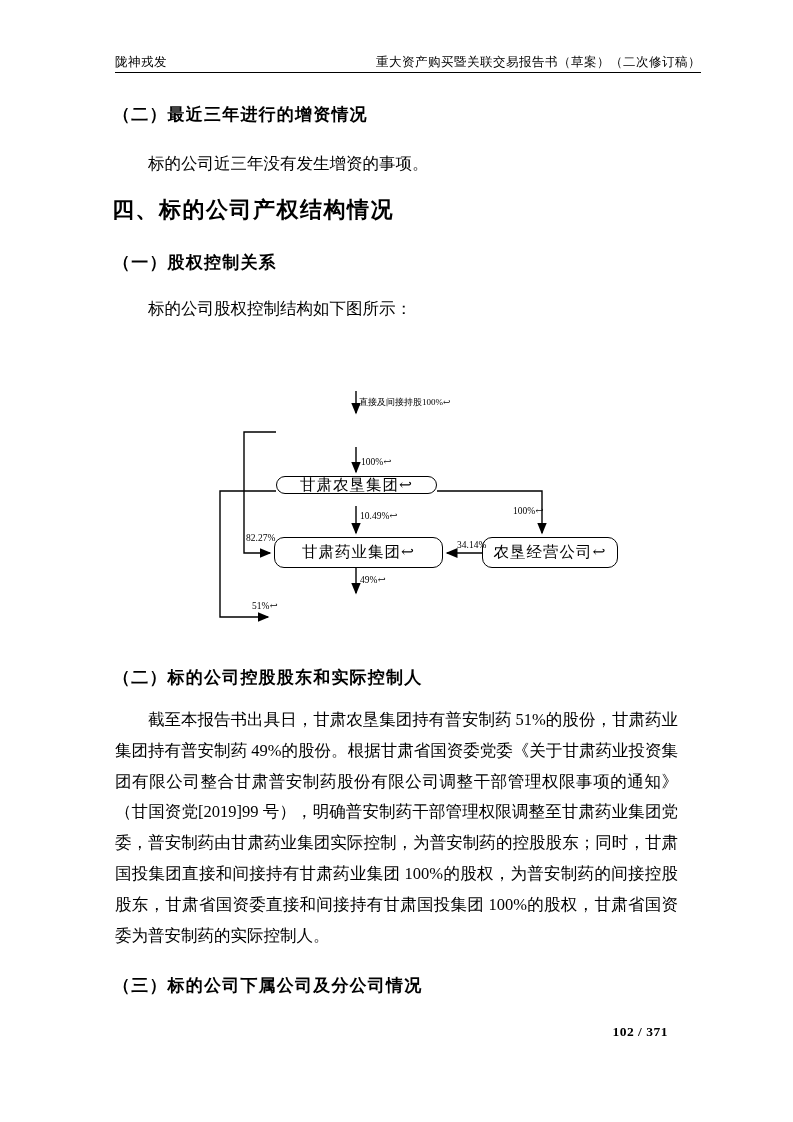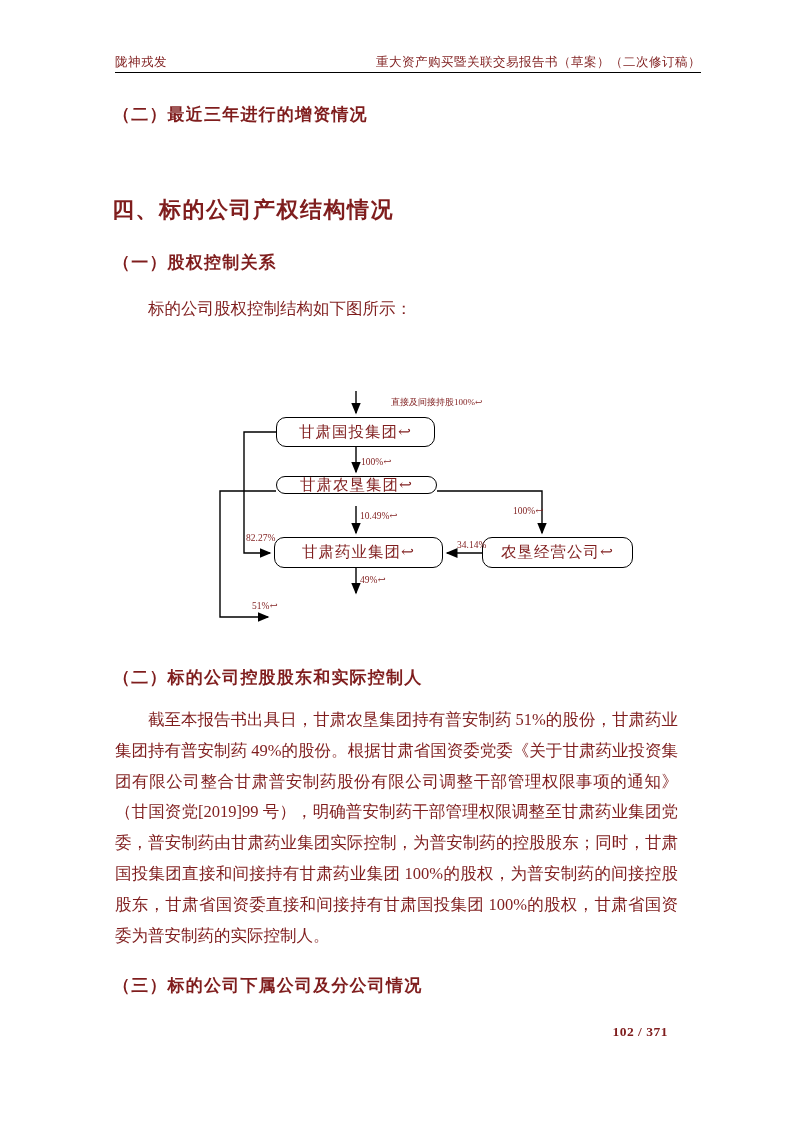--- a/index.html
+++ b/index.html
@@ -3,21 +3,21 @@
 <meta charset="utf-8">
 <style>
   html,body{margin:0;padding:0;background:#888;}
   .page{
     position:relative;
     width:793px;height:1122px;
     margin:0 auto;
     background:#ffffff;
     overflow:hidden;
     font-family:"Liberation Serif","DejaVu Serif",serif;
-    color:#7f1d1d;
+    color:#000000;
     text-decoration:underline;
   }
   .abs{position:absolute;}
   
   .hdr-text{font-size:12.5px;line-height:16px;letter-spacing:.5px;}
   .hdr-rule{border-top:1.8px solid #000;height:0;}
   
   .h-sec{
     font-family:"Liberation Sans","DejaVu Sans",sans-serif;
     font-weight:bold;font-size:17px;line-height:22px;letter-spacing:1.2px;
@@ -58,20 +58,21 @@
 </head>
 <body>
 
 <div class="page">
 
   <div class="abs hdr-text" style="left:115px;top:54px;">陇神戎发</div>
   <div class="abs hdr-text" style="left:115px;top:54px;width:586px;text-align:right;">重大资产购买暨关联交易报告书（草案）（二次修订稿）</div>
   <div class="abs hdr-rule" style="left:115px;top:72px;width:586px;"></div>
 
   <div class="abs h-sec" style="left:113px;top:104px;">（二）最近三年进行的增资情况</div>
+  <div class="abs para para-wide" style="left:115px;top:142px;">标的公司近三年没有发生增资的事项。</div>
 
   <div class="abs h-chap" style="left:112px;top:197px;">四、标的公司产权结构情况</div>
 
   <div class="abs h-sec" style="left:113px;top:252px;">（一）股权控制关系</div>
   <div class="abs para para-wide" style="left:115px;top:287px;">标的公司股权控制结构如下图所示：</div>
 
   <div class="abs chart" style="left:180px;top:350px;">
     <svg width="470" height="290" viewBox="0 0 470 290">
       <defs>
         <marker id="arr" markerWidth="9" markerHeight="8" refX="7.5" refY="3.5" orient="auto">
@@ -83,26 +84,25 @@
         <path d="M176,97 L176,122" marker-end="url(#arr)"></path>
         <path d="M176,156 L176,183" marker-end="url(#arr)"></path>
         <path d="M176,218 L176,243" marker-end="url(#arr)"></path>
         <path d="M257,141 L362,141 L362,183" marker-end="url(#arr)"></path>
         <path d="M302,203 L267,203" marker-end="url(#arr)"></path>
         <path d="M96,82 L64,82 L64,203 L90,203" marker-end="url(#arr)"></path>
         <path d="M96,141 L40,141 L40,267 L88,267" marker-end="url(#arr)"></path>
       </g>
     </svg>
 
-    <div class="node" style="left:96px;top:67px;width:159px;height:30px;">甘肃国投集团↩</div>
     <div class="node" style="left:96px;top:126px;width:161px;height:18px;">甘肃农垦集团↩</div>
     <div class="node" style="left:94px;top:187px;width:169px;height:31px;">甘肃药业集团↩</div>
-    <div class="node" style="left:302px;top:187px;width:151px;height:31px;">农垦经营公司↩</div>
+    <div class="node" style="left:302px;top:187px;width:136px;height:31px;">农垦经营公司↩</div>
 
-    <span class="edge-label" style="left:179px;top:47px;font-size:9px;margin-left:32px;">直接及间接持股100%↩</span>
+    <span class="edge-label" style="left:179px;top:47px;font-size:9px;">直接及间接持股100%↩</span>
     <span class="edge-label" style="left:181px;top:107px;">100%↩</span>
     <span class="edge-label" style="left:180px;top:161px;">10.49%↩</span>
     <span class="edge-label" style="left:180px;top:225px;">49%↩</span>
     <span class="edge-label" style="left:333px;top:156px;">100%↩</span>
     <span class="edge-label" style="left:277px;top:190px;">34.14%</span>
     <span class="edge-label" style="left:66px;top:183px;">82.27%</span>
     <span class="edge-label" style="left:52px;top:251px;margin-left:20px;">51%↩</span>
   </div>
 
   <div class="abs h-sec" style="left:113px;top:667px;">（二）标的公司控股股东和实际控制人</div>

